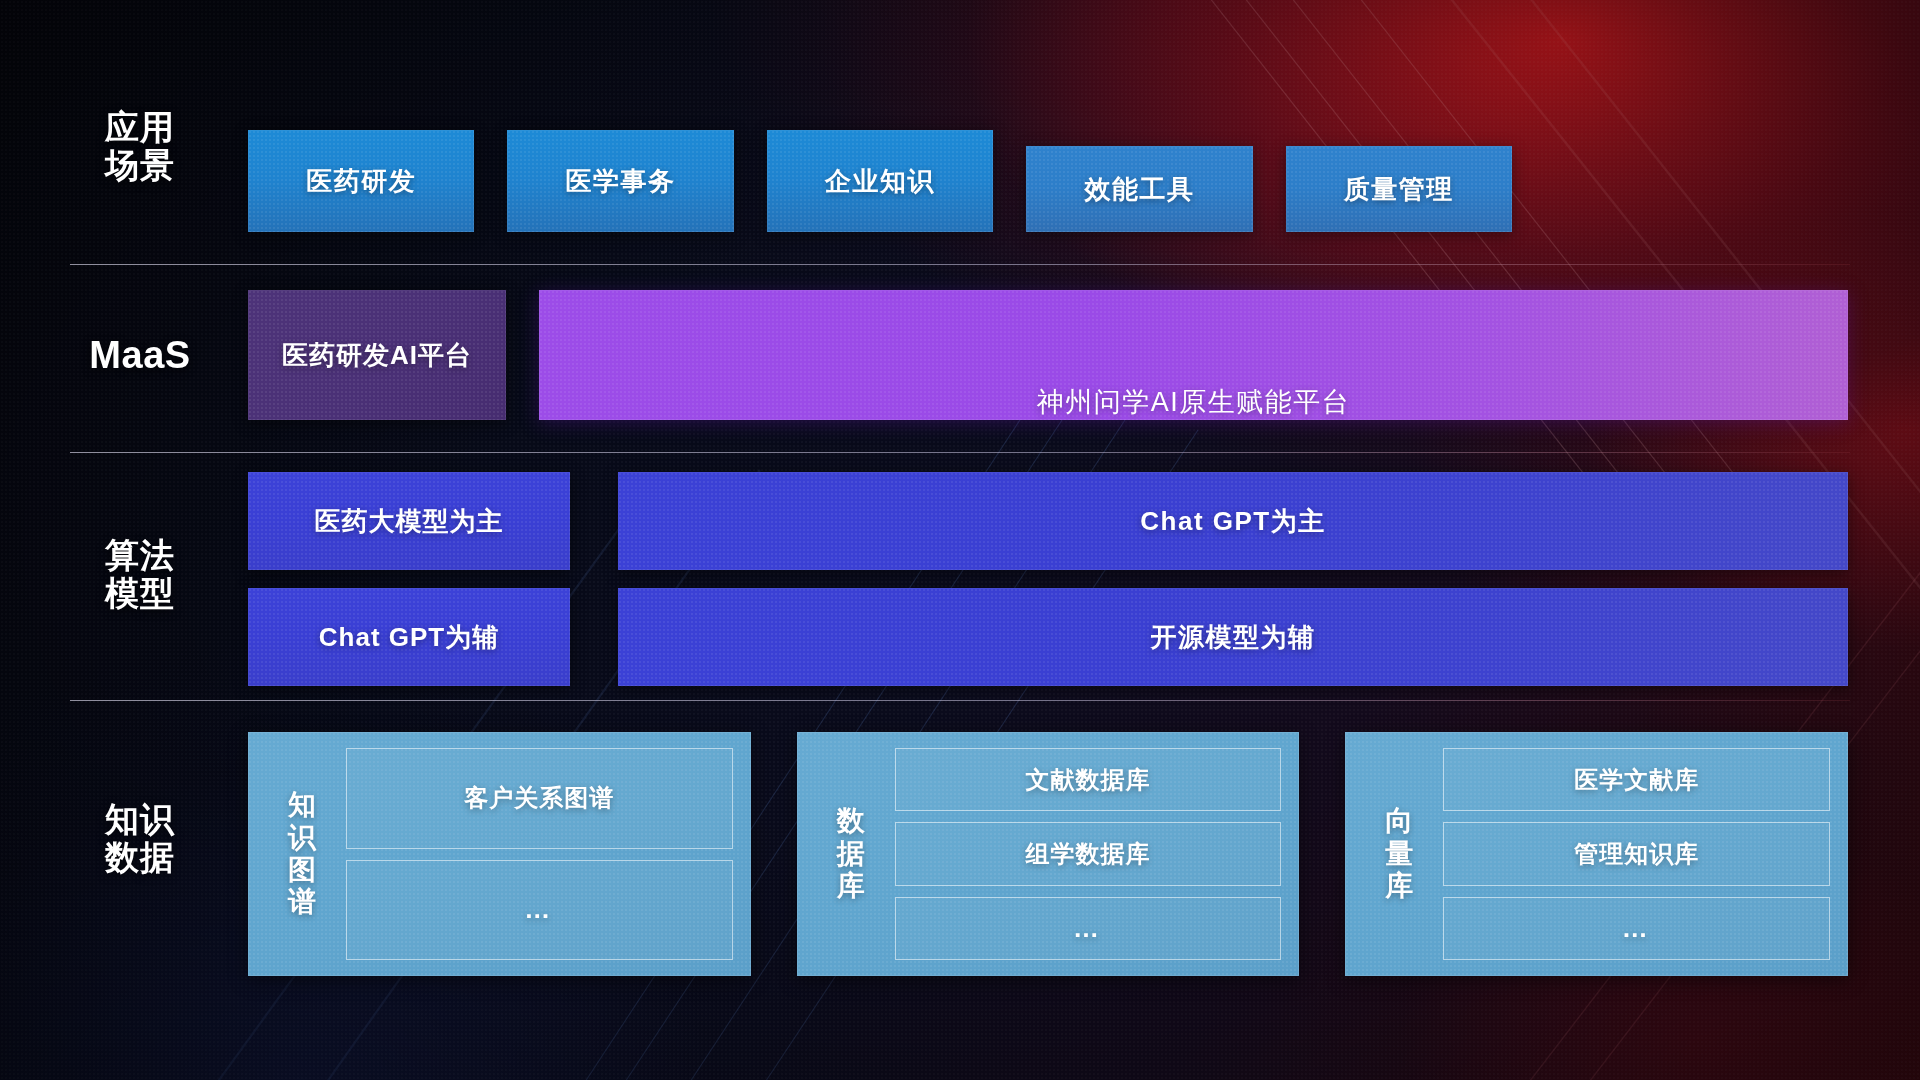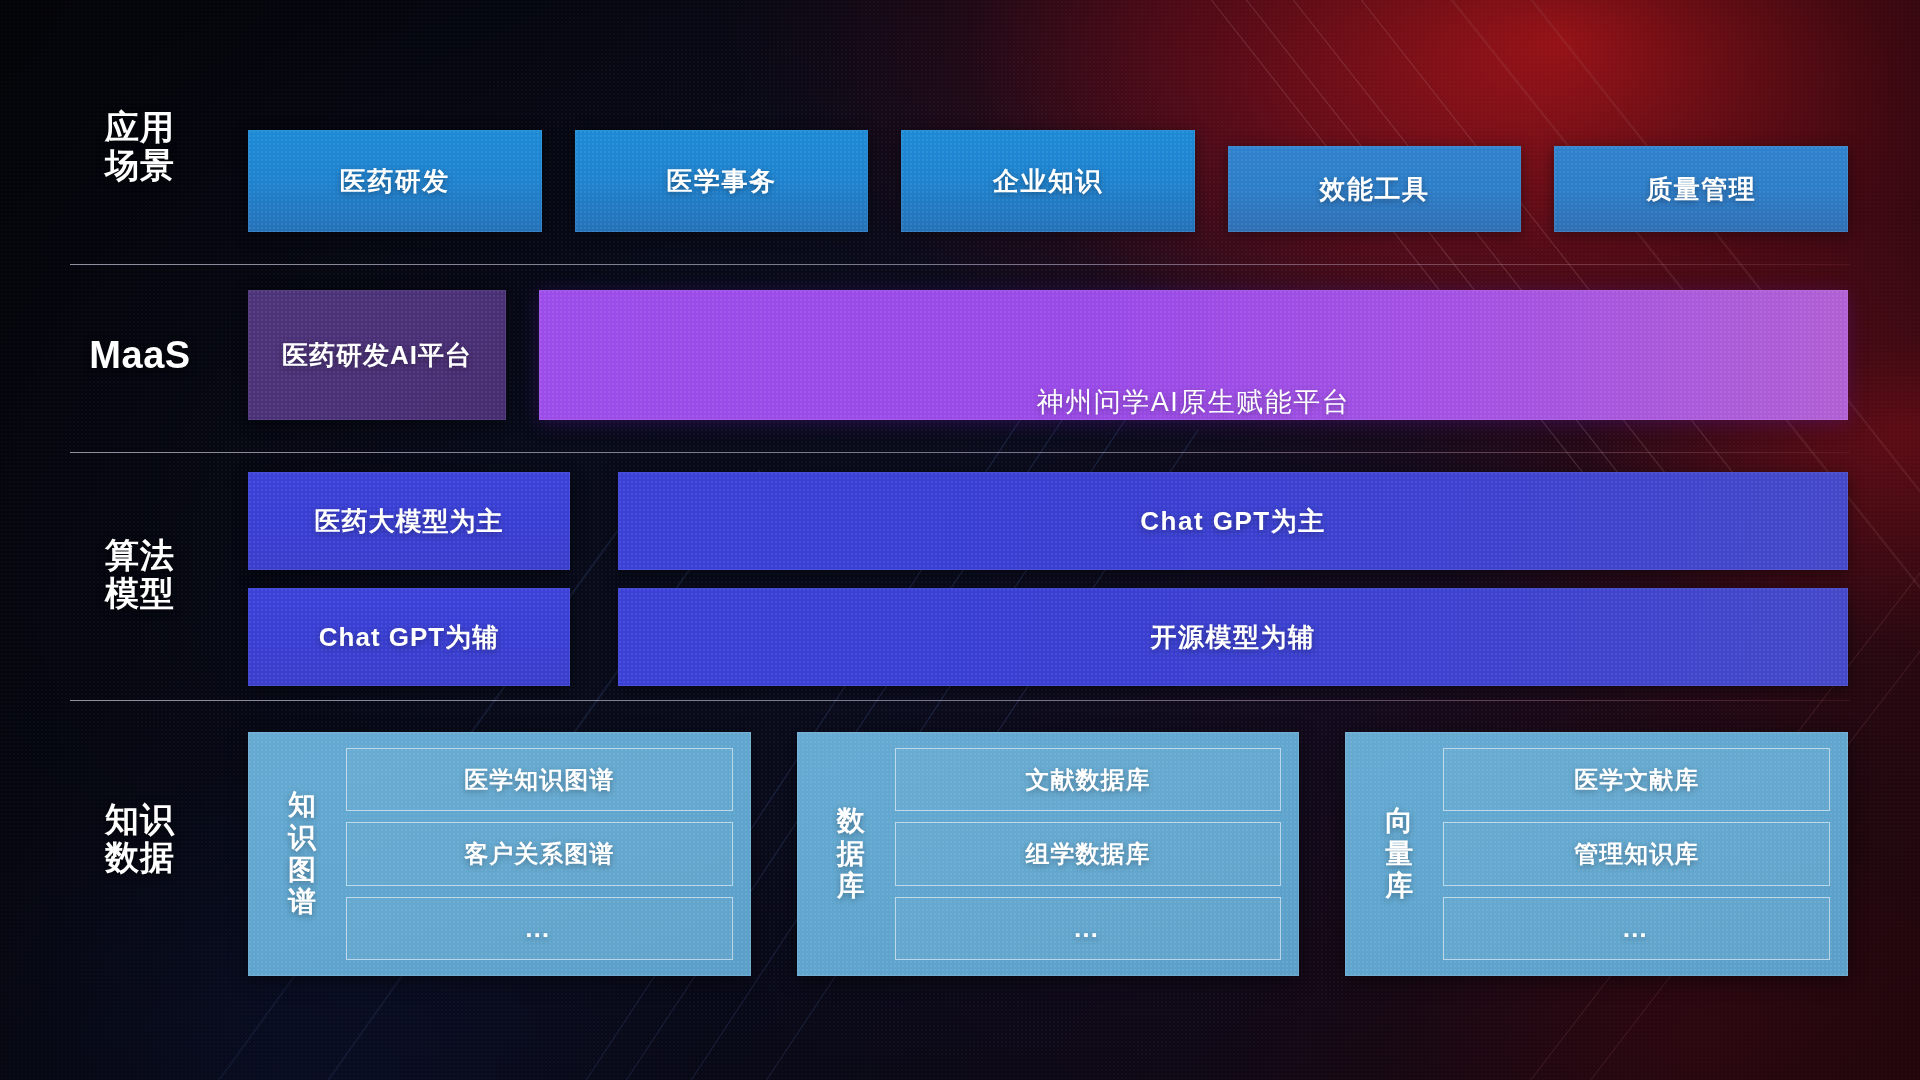--- a/index.html
+++ b/index.html
@@ -38,21 +38,21 @@
     text-shadow:0 2px 8px rgba(0,0,0,.75);
   }
   .rowlabel.cn{font-size:34px;}
   .rowlabel.en{font-size:38px;letter-spacing:.5px;}
   .divider{
     position:absolute;left:70px;width:1780px;height:1px;
     background:linear-gradient(90deg,rgba(198,196,214,.72) 0%,rgba(182,178,205,.62) 55%,rgba(175,120,140,.45) 82%,rgba(150,60,70,.20) 100%);
   }
 
   
-  .appbar{position:absolute;left:248px;top:130px;width:1600px;height:102px;display:flex;gap:33px;}
+  .appbar{position:absolute;left:248px;top:130px;width:1264px;height:102px;display:flex;gap:33px;}
   .appbox{
     flex:1;display:flex;align-items:center;justify-content:center;
     background:linear-gradient(180deg,#1d8ad6 0%,#1f83cf 48%,#2472b8 100%);
     color:#fff;font-size:26px;font-weight:700;letter-spacing:1.5px;
     box-shadow:0 3px 14px rgba(0,0,0,.40), inset 0 0 0 1px rgba(255,255,255,.07);
     position:relative;overflow:hidden;
   }
   .appbox.right{background:linear-gradient(180deg,#2f82cd 0%,#2d7ec9 48%,#2f6fb4 100%);margin-top:16px;}
   .appbox .tx{position:relative;z-index:2;text-shadow:0 2px 6px rgba(0,0,0,.35);}
   .dots{
@@ -239,21 +239,20 @@
 
       <div class="kpanel">
         <div class="dots"></div>
         <div class="kside">
           <span>知</span>
           <span>识</span>
           <span>图</span>
           <span>谱</span>
         </div>
         <div class="kitems">
-          <div class="kitem">医学知识图谱</div>
           <div class="kitem">客户关系图谱</div>
           <div class="kitem ellipsis">…</div>
         </div>
       </div>
 
       <div class="kpanel">
         <div class="dots"></div>
         <div class="kside">
           <span>数</span>
           <span>据</span>

